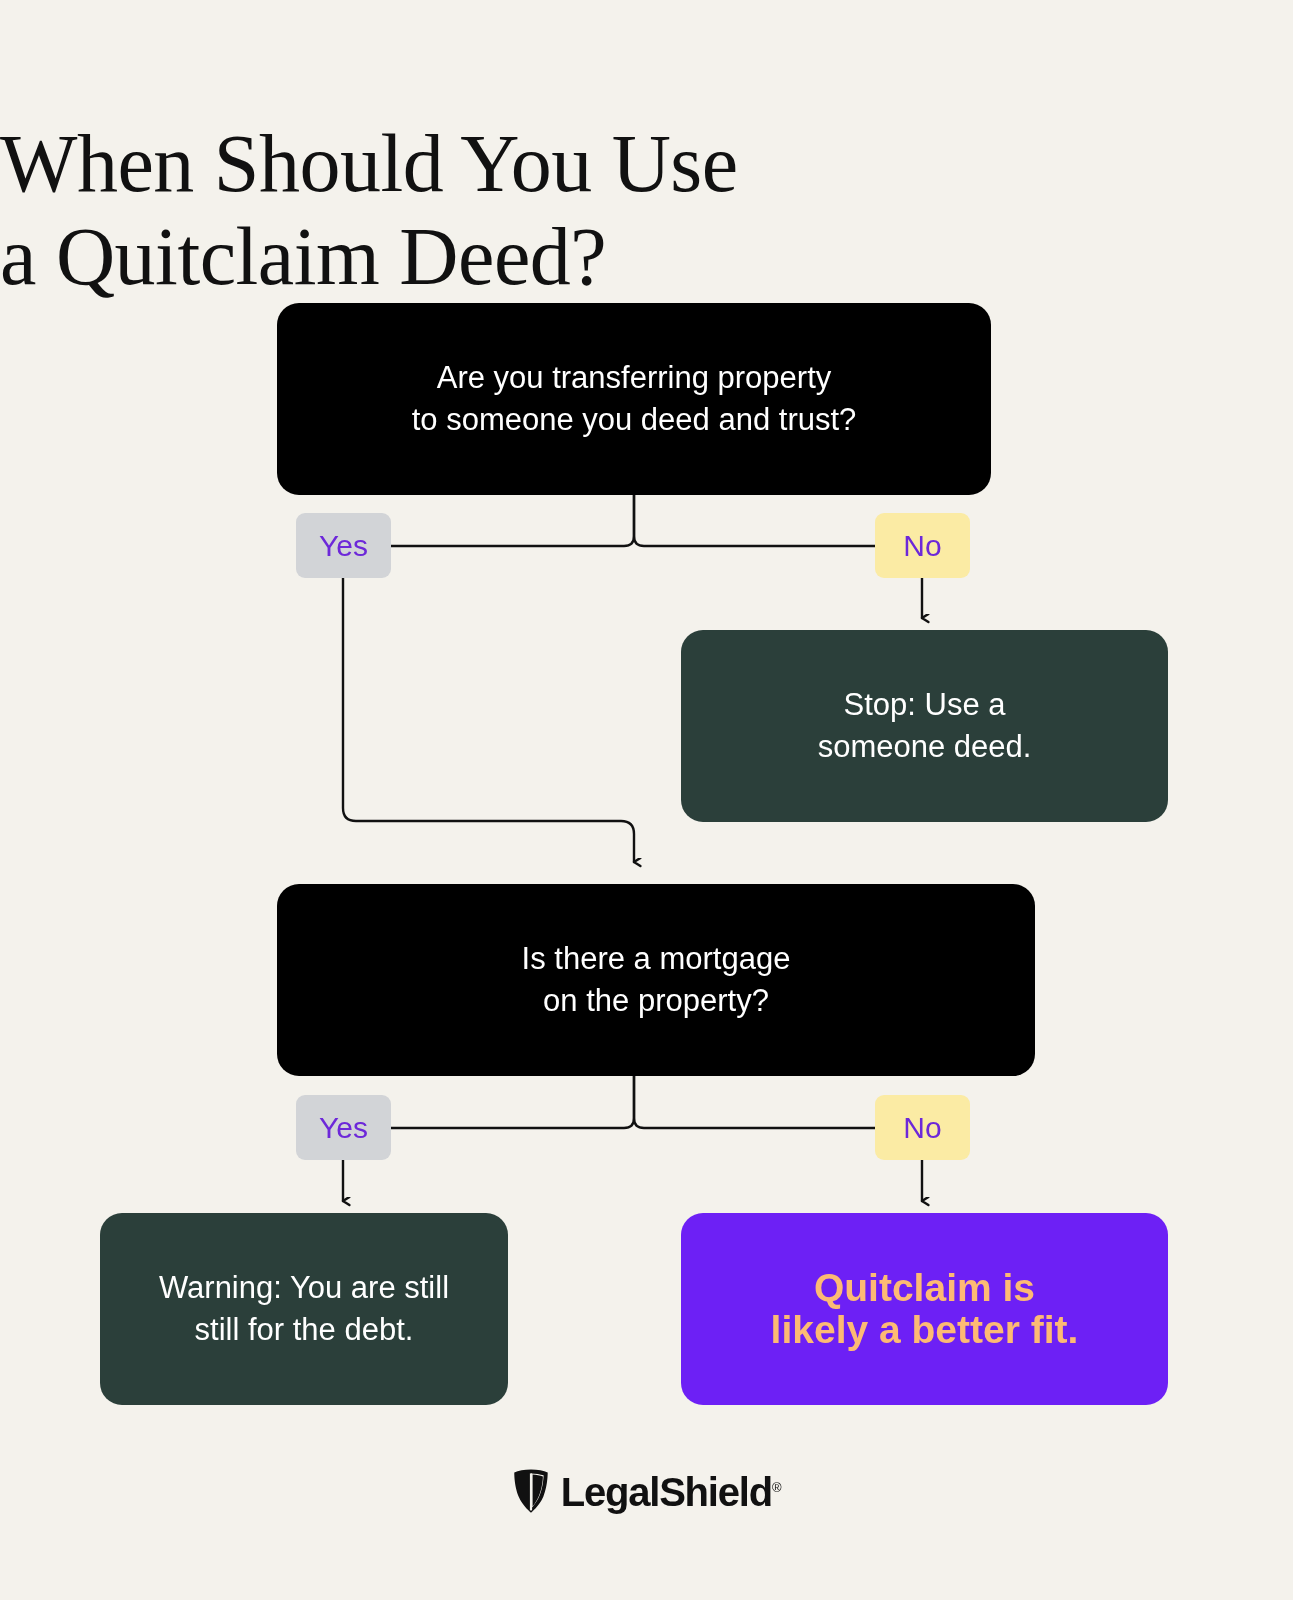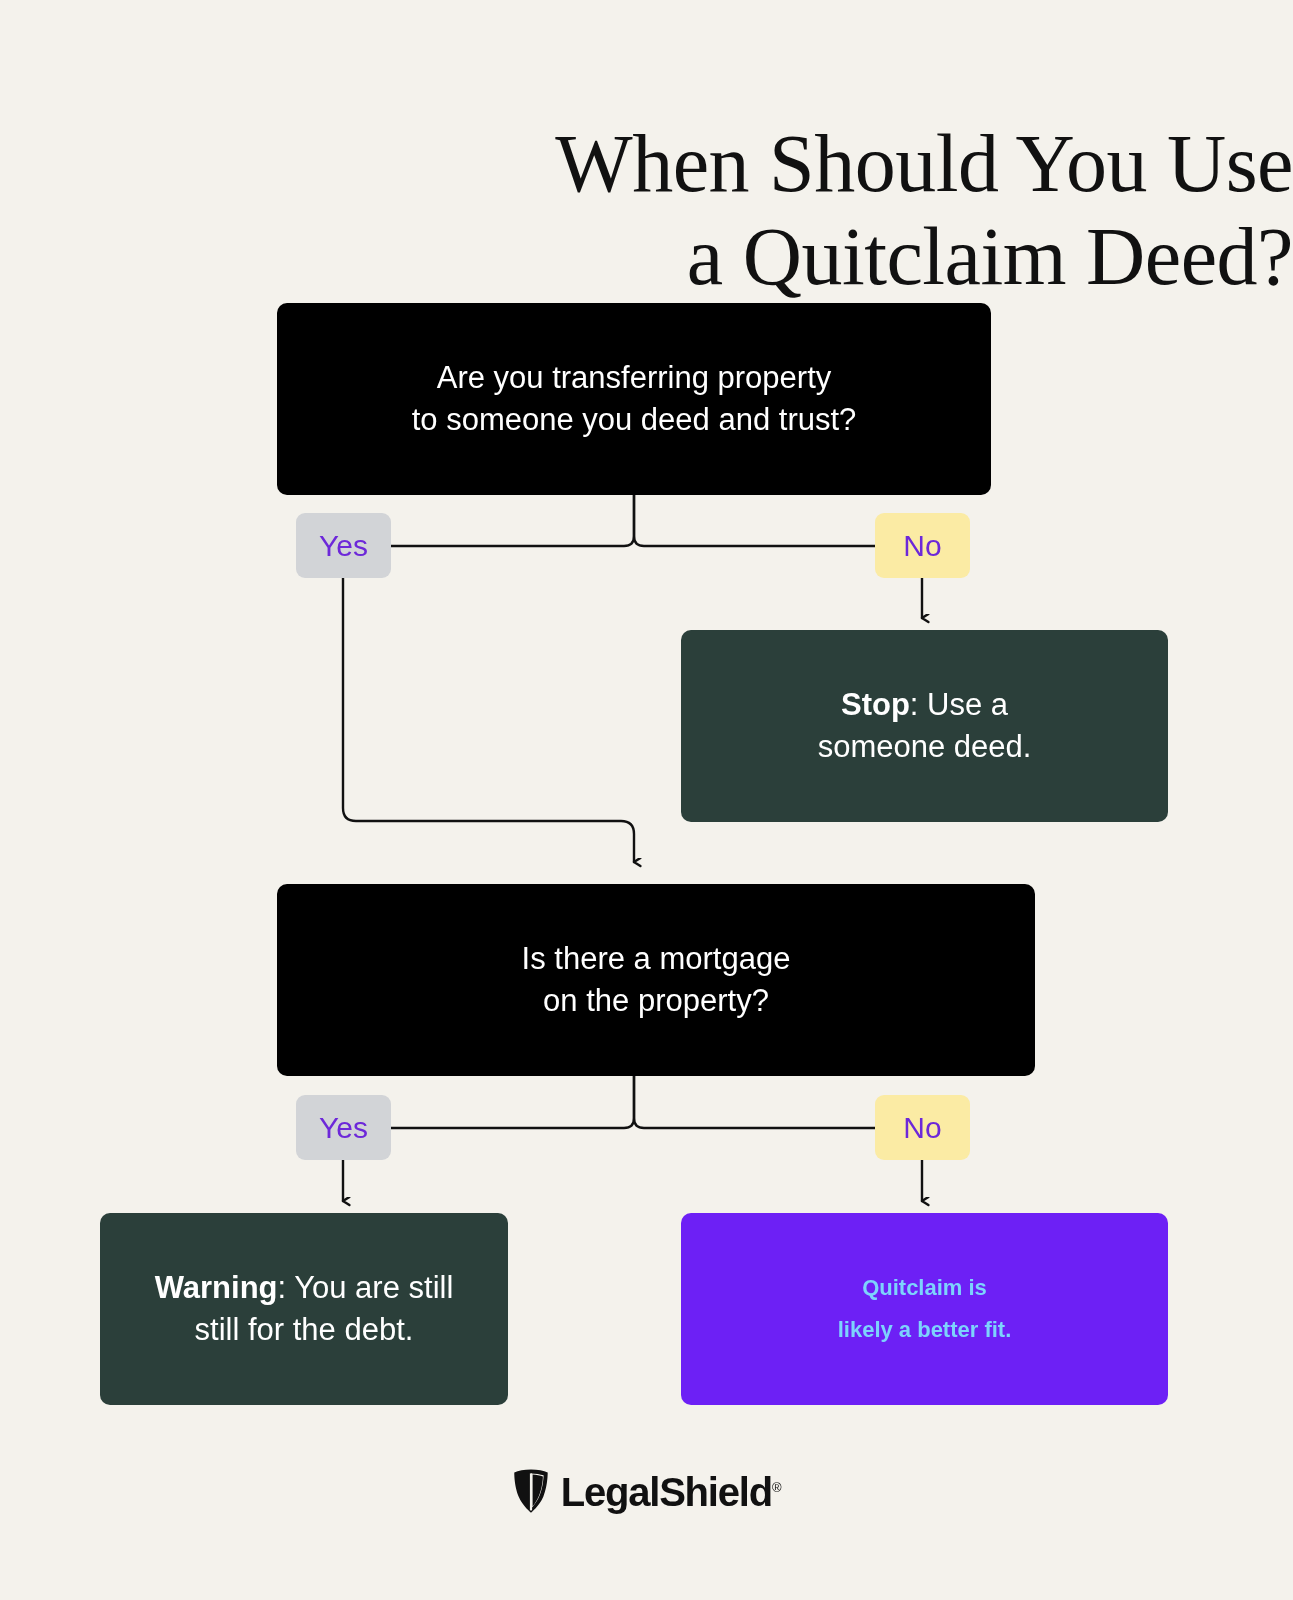--- a/index.html
+++ b/index.html
@@ -20,21 +20,21 @@
     width: 1293px;
     height: 1600px;
   }
 
   
   .title {
     position: absolute;
     left: 0;
     top: 62px;
     width: 1293px;
-    text-align: right;
+    text-align: left;
     font-family: "Liberation Serif", "DejaVu Serif", serif;
     font-size: 82px;
     line-height: 93px;
     letter-spacing: -0.5px;
     color: #111111;
     font-weight: 400;
   }
   .title .line { display: block; }
 
   
@@ -48,49 +48,49 @@
   }
 
   
   .node {
     position: absolute;
     box-sizing: border-box;
     display: flex;
     align-items: center;
     justify-content: center;
     text-align: center;
-    border-radius: 10px;
+    border-radius: 22px;
   }
 
   .node-question {
     background: #000000;
     color: #FFFFFF;
     font-size: 31px;
     line-height: 42px;
     font-weight: 400;
   }
 
   .node-outcome {
     background: #2B3F3A;
     color: #FFFFFF;
     font-size: 31px;
     line-height: 42px;
     font-weight: 400;
   }
 
   .node-result {
     background: #6D20F5;
-    color: #7dd3fc;
-    font-size: 22px;
+    color: #fdba74;
+    font-size: 39px;
     line-height: 42px;
     font-weight: 700;
   }
 
   .node .txt { display: block; padding: 0 18px; }
-  .node .lead { font-weight: 700; }
+  .node .lead { font-weight: 400; }
 
   
   .pill {
     position: absolute;
     box-sizing: border-box;
     display: flex;
     align-items: center;
     justify-content: center;
     border-radius: 9px;
     font-size: 30px;

